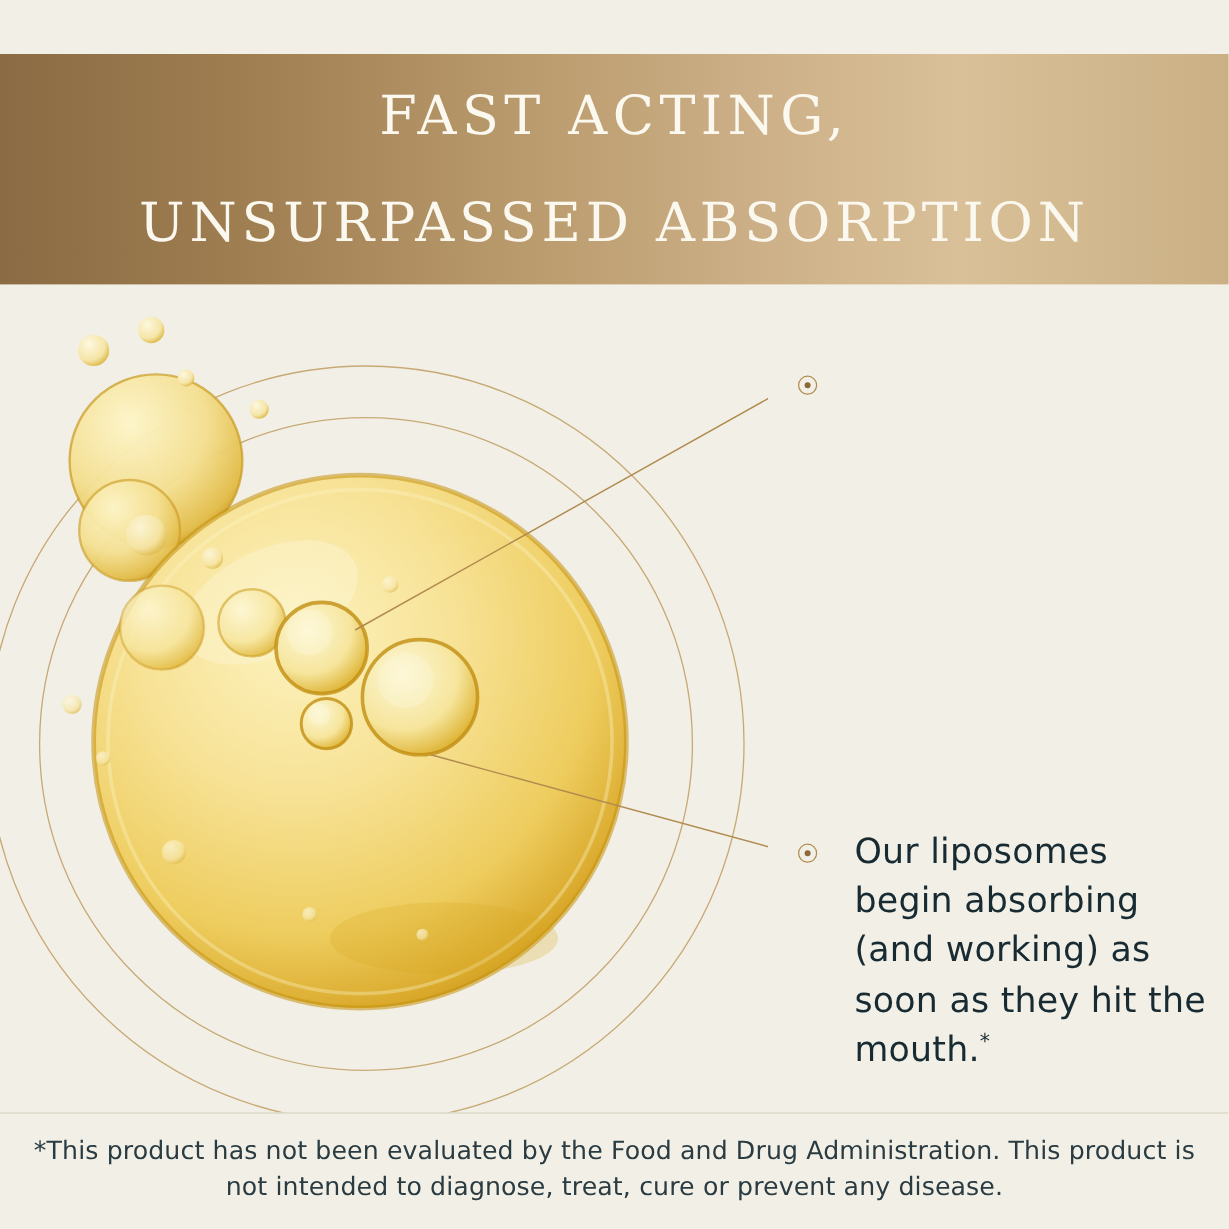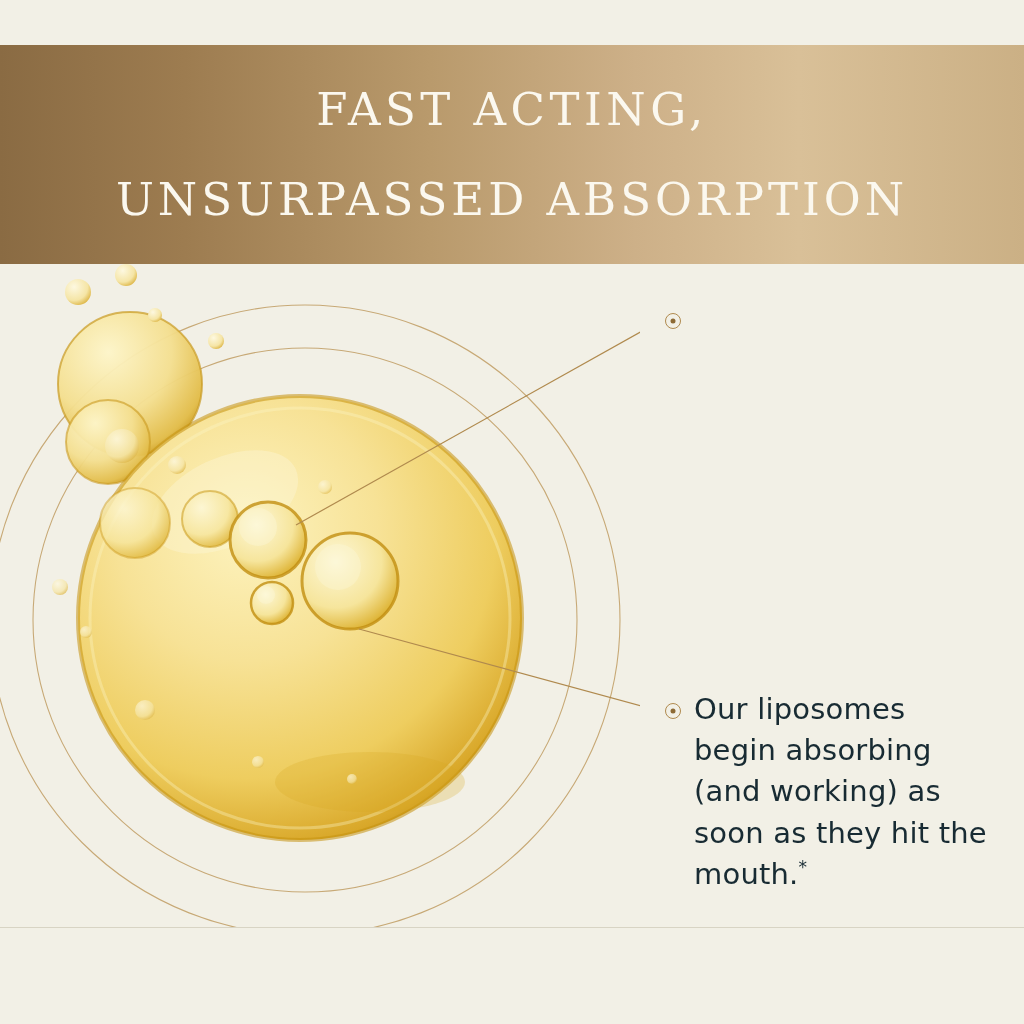--- a/index.html
+++ b/index.html
@@ -21,21 +21,21 @@
     background: #f2f0e6;
     overflow: hidden;
   }
 
   
   #header-banner {
     position: absolute;
     left: 0;
     top: 45px;
     width: 1024px;
-    height: 219px;
+    height: 192px;
     background: linear-gradient(90deg, #8a6b43 0%, #9d7c50 18%, #b99a6c 42%, #cdb088 62%, #d9c098 78%, #cbb085 100%);
     display: flex;
     flex-direction: column;
     align-items: center;
     justify-content: center;
   }
   .banner-line {
     font-family: "DejaVu Serif", serif;
     color: #fbf8ef;
     font-size: 45px;
@@ -70,21 +70,21 @@
     font-size: 29px;
     line-height: 1.42;
     letter-spacing: 0.2px;
   }
   #callout-1 {
     left: 694px;
     top: 299px;
     width: 300px;
   }
   #callout-2 {
-    left: 694px;
+    left: 712px;
     top: 689px;
     width: 300px;
   }
   .callout sup {
     font-size: 17px;
     vertical-align: super;
   }
 
   
   .marker {
@@ -226,14 +226,15 @@
       </g>
     </svg>
   </div>
 
   <div class="marker" id="marker-1"></div>
   <div class="marker" id="marker-2"></div>
 
   <div class="callout" id="callout-2"><span>Our liposomes begin absorbing (and working) as soon as they hit the mouth.</span><sup>*</sup></div>
 
   <div id="footer-rule"></div>
+  <div id="footer">*This product has not been evaluated by the Food and Drug Administration. This product is not intended to diagnose, treat, cure or prevent any disease.</div>
 
 </div>
 
 </body></html>

